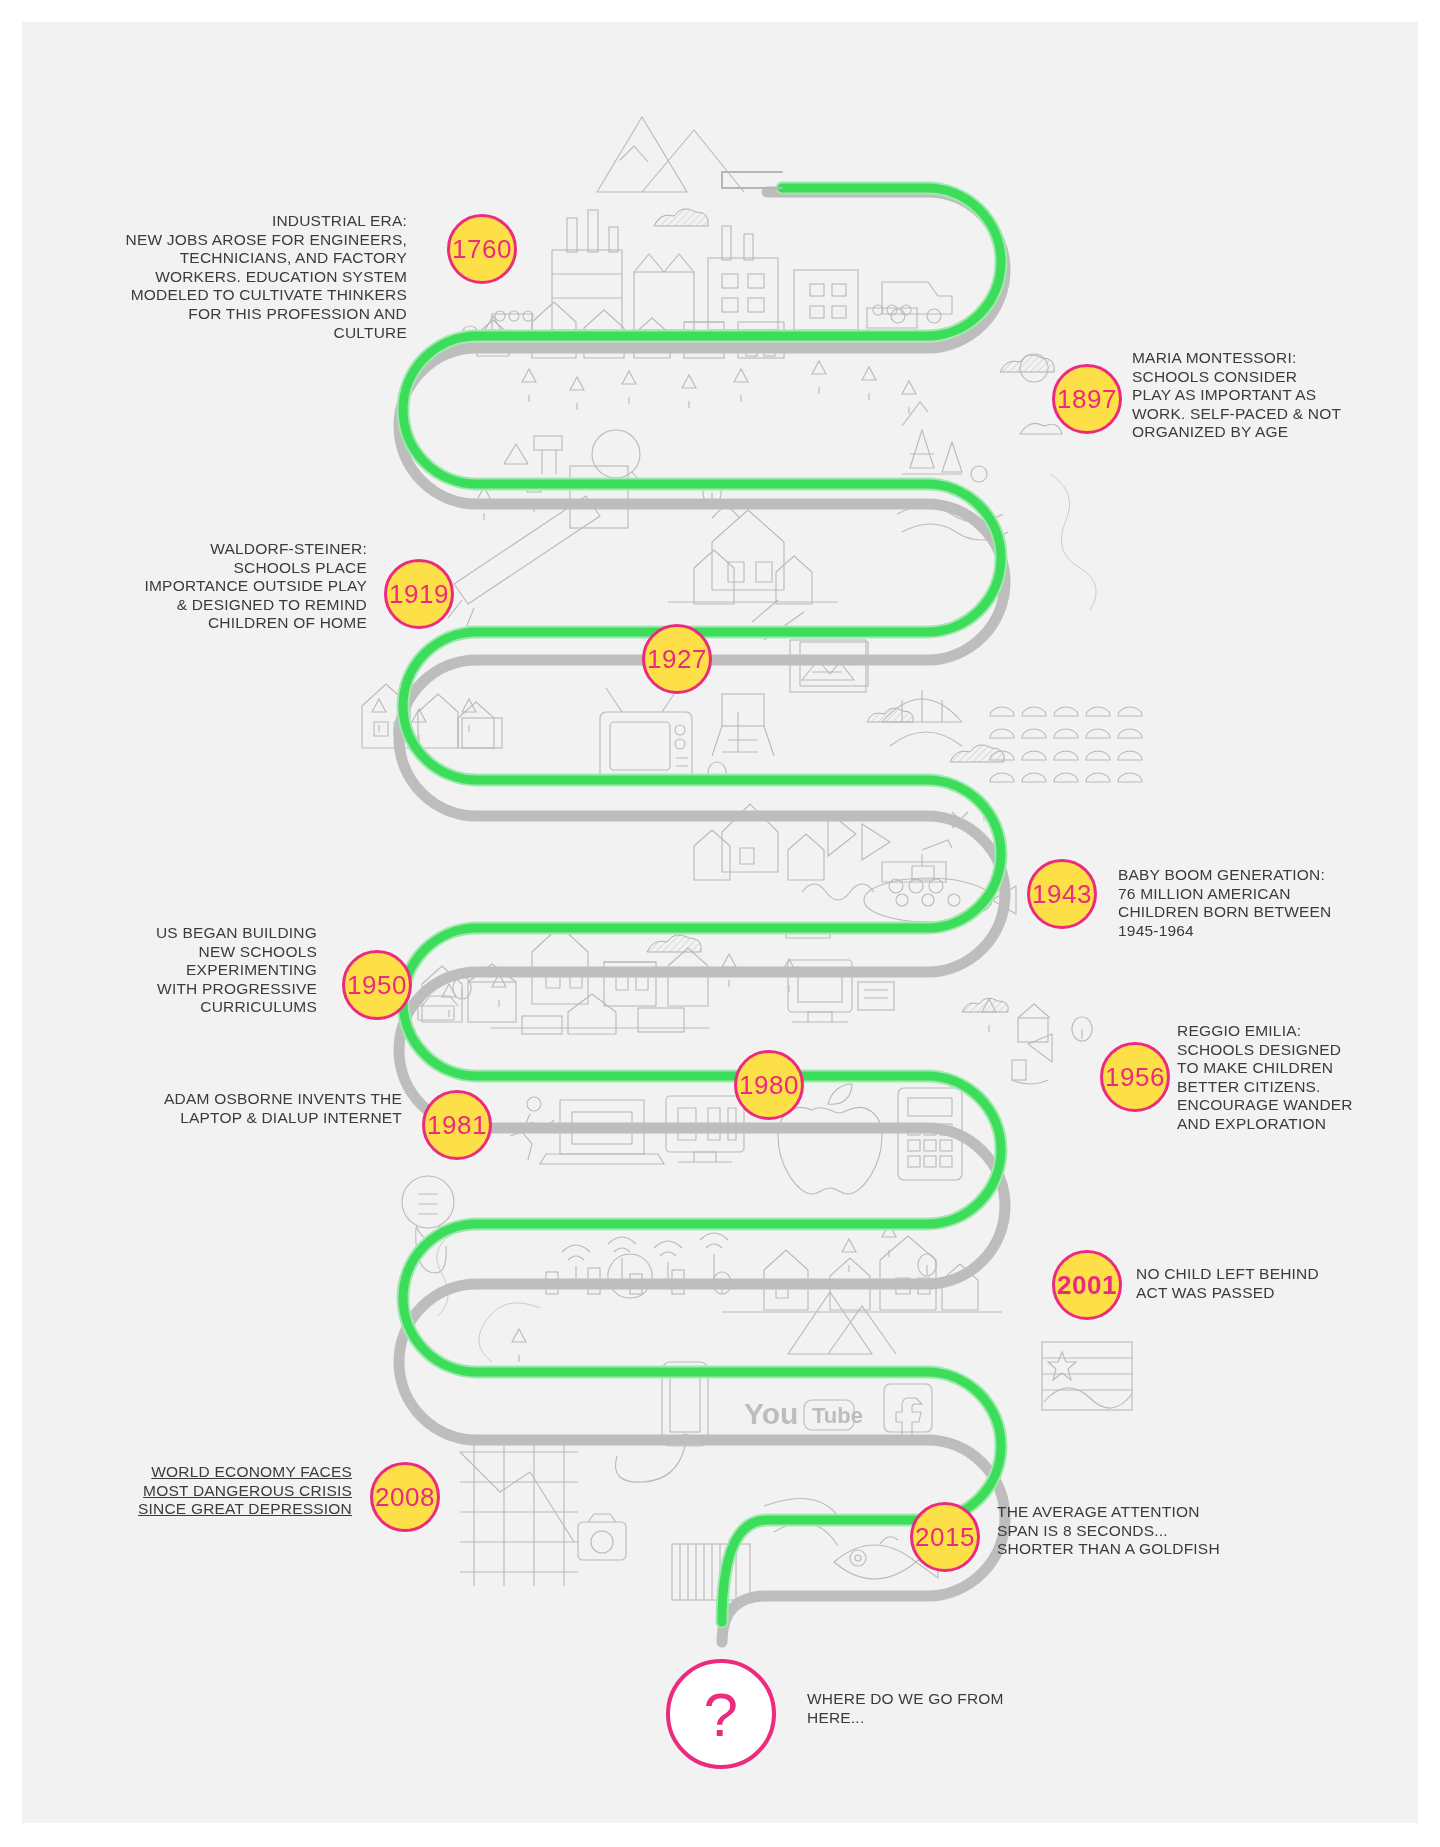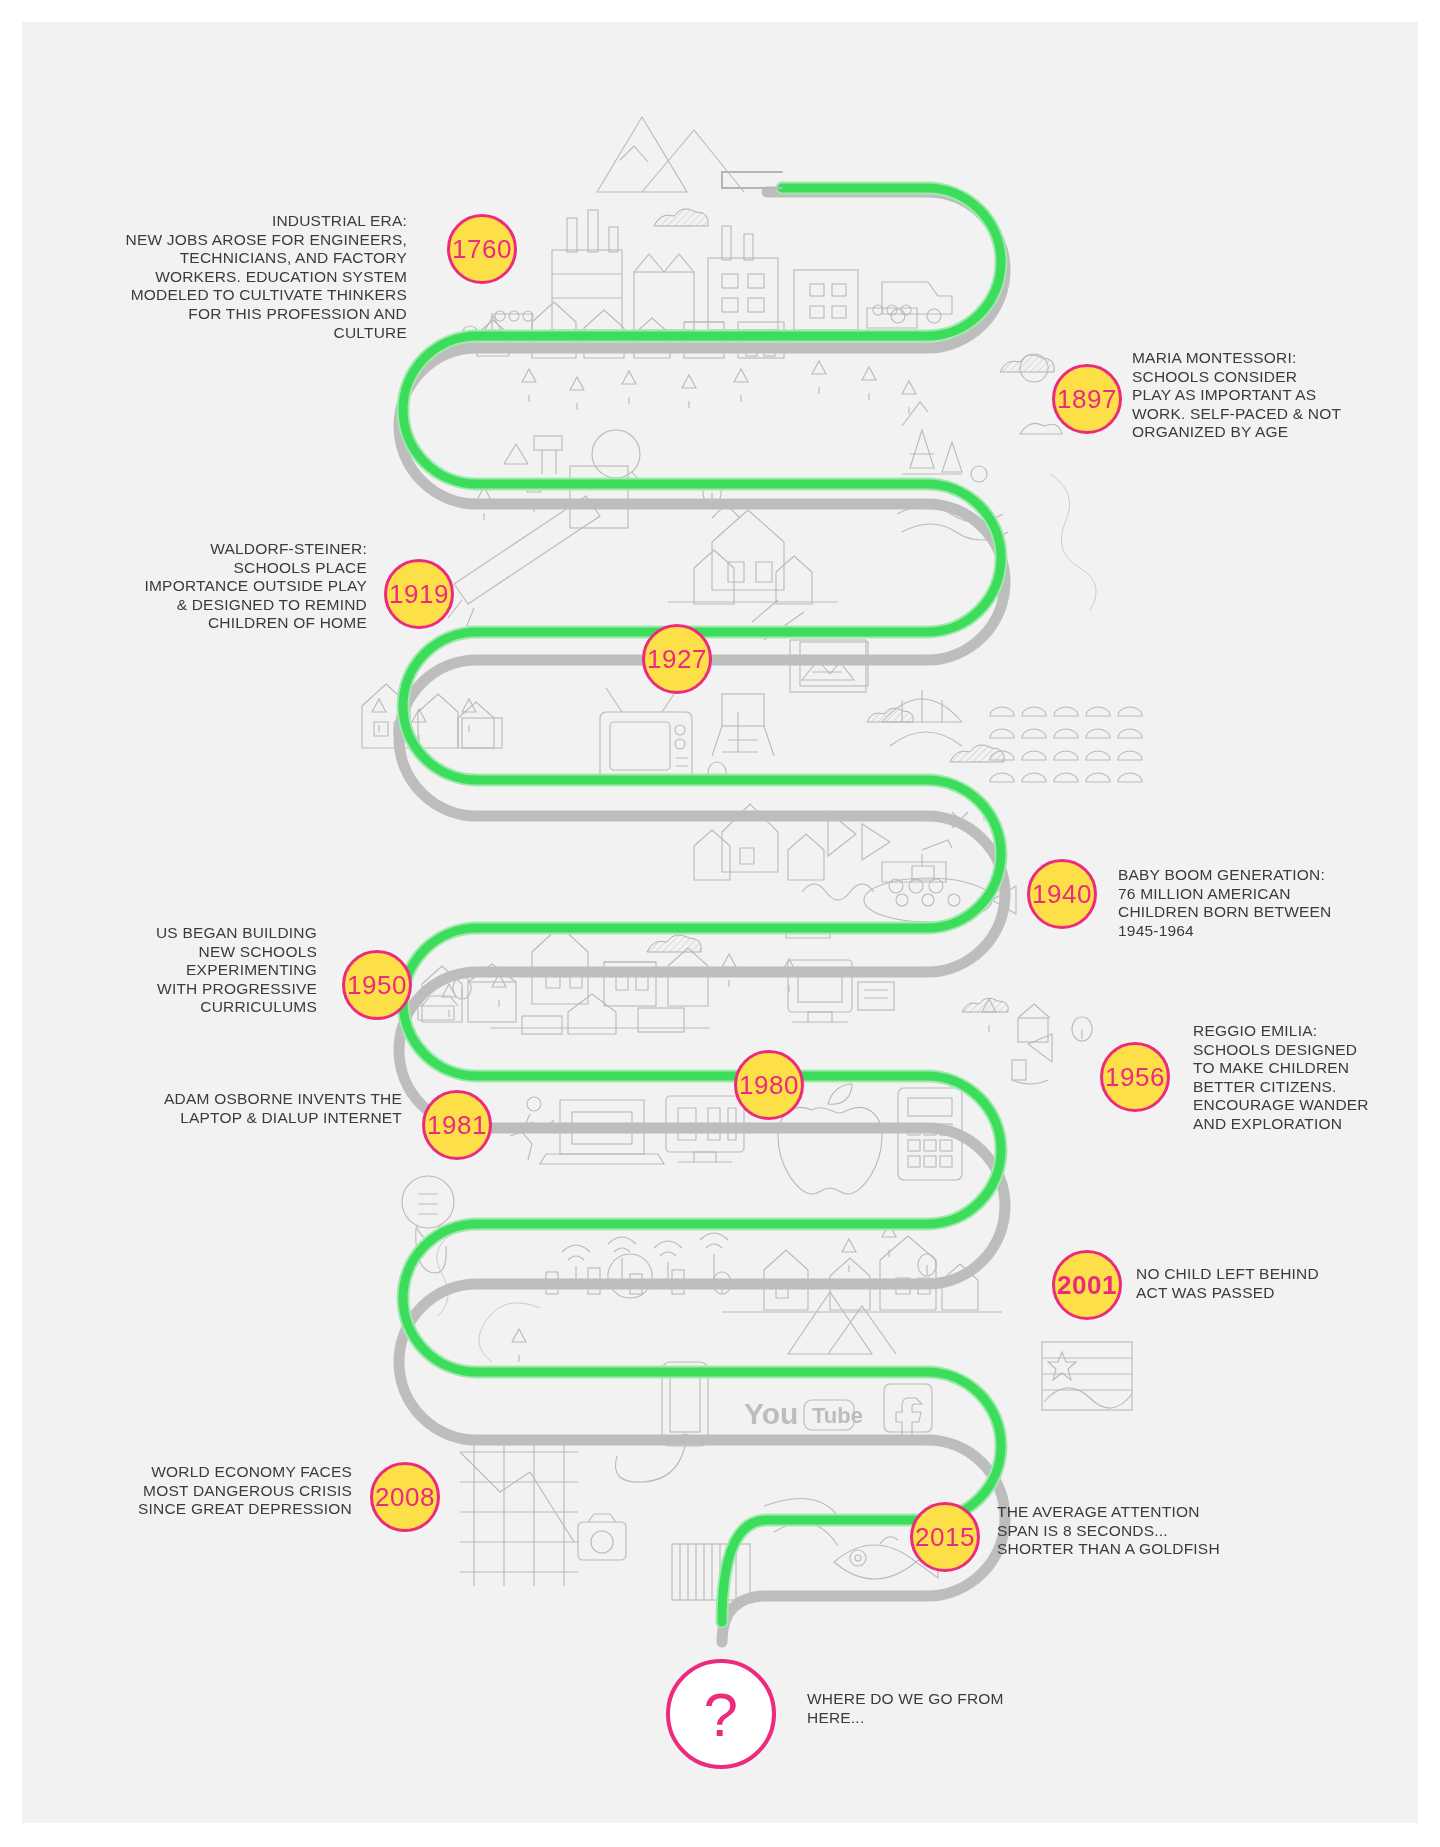--- a/index.html
+++ b/index.html
@@ -497,21 +497,21 @@
     </svg>
 
     <div class="bubble sz-a" style="left:425px;top:192px;">1760</div>
 
     <div class="bubble sz-a" style="left:1030px;top:342px;">1897</div>
 
     <div class="bubble sz-a" style="left:362px;top:537px;">1919</div>
 
     <div class="bubble sz-a" style="left:620px;top:602px;">1927</div>
 
-    <div class="bubble sz-a" style="left:1005px;top:837px;">1940</div>
+    <div class="bubble sz-a" style="left:1005px;top:837px;">1943</div>
 
     <div class="bubble sz-a" style="left:320px;top:928px;">1950</div>
 
     <div class="bubble sz-a" style="left:1078px;top:1020px;">1956</div>
 
     <div class="bubble sz-a" style="left:712px;top:1028px;">1980</div>
 
     <div class="bubble sz-a" style="left:400px;top:1068px;">1981</div>
 
     <div class="bubble sz-a" style="left:1030px;top:1228px;font-weight:bold;">2001</div>
@@ -545,34 +545,34 @@
 76 MILLION AMERICAN
 CHILDREN BORN BETWEEN
 1945-1964</div>
 
     <div class="cap right" style="left:100px;top:902px;width:195px;">US BEGAN BUILDING
 NEW SCHOOLS
 EXPERIMENTING
 WITH PROGRESSIVE
 CURRICULUMS</div>
 
-    <div class="cap left" style="left:1155px;top:1000px;width:210px;margin-left:16px;">REGGIO EMILIA:
+    <div class="cap left" style="left:1155px;top:1000px;width:210px;">REGGIO EMILIA:
 SCHOOLS DESIGNED
 TO MAKE CHILDREN
 BETTER CITIZENS.
 ENCOURAGE WANDER
 AND EXPLORATION</div>
 
     <div class="cap right" style="left:110px;top:1068px;width:270px;">ADAM OSBORNE INVENTS THE
 LAPTOP &amp; DIALUP INTERNET</div>
 
     <div class="cap left" style="left:1114px;top:1243px;width:220px;">NO CHILD LEFT BEHIND
 ACT WAS PASSED</div>
 
-    <div class="cap right" style="left:100px;top:1441px;width:230px;">WORLD ECONOMY FACES
+    <div class="cap right" style="left:100px;top:1441px;width:230px;text-decoration:underline;">WORLD ECONOMY FACES
 MOST DANGEROUS CRISIS
 SINCE GREAT DEPRESSION</div>
 
     <div class="cap left" style="left:975px;top:1481px;width:250px;">THE AVERAGE ATTENTION
 SPAN IS 8 SECONDS...
 SHORTER THAN A GOLDFISH</div>
 
     <div class="cap left" style="left:785px;top:1668px;width:240px;">WHERE DO WE GO FROM
 HERE...</div>
 

